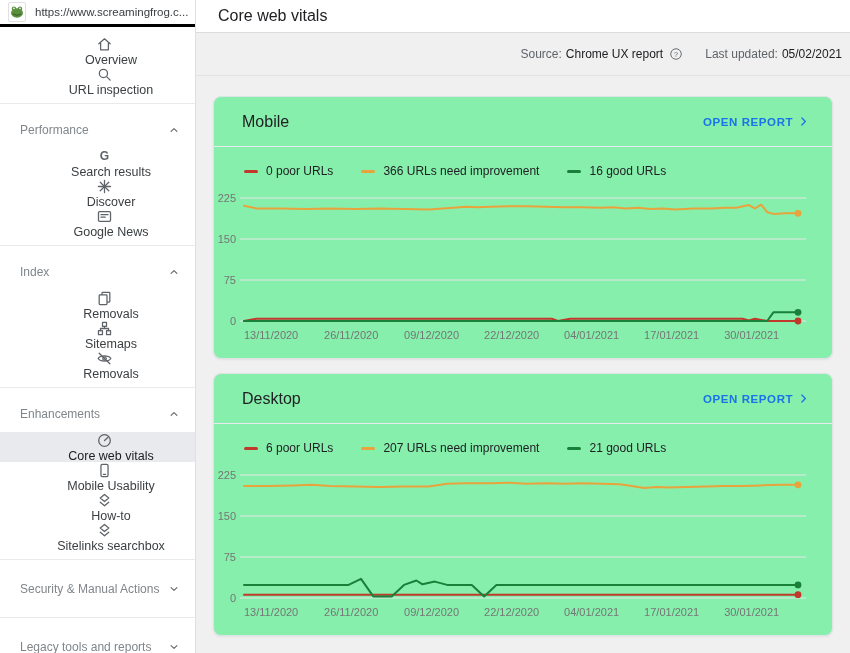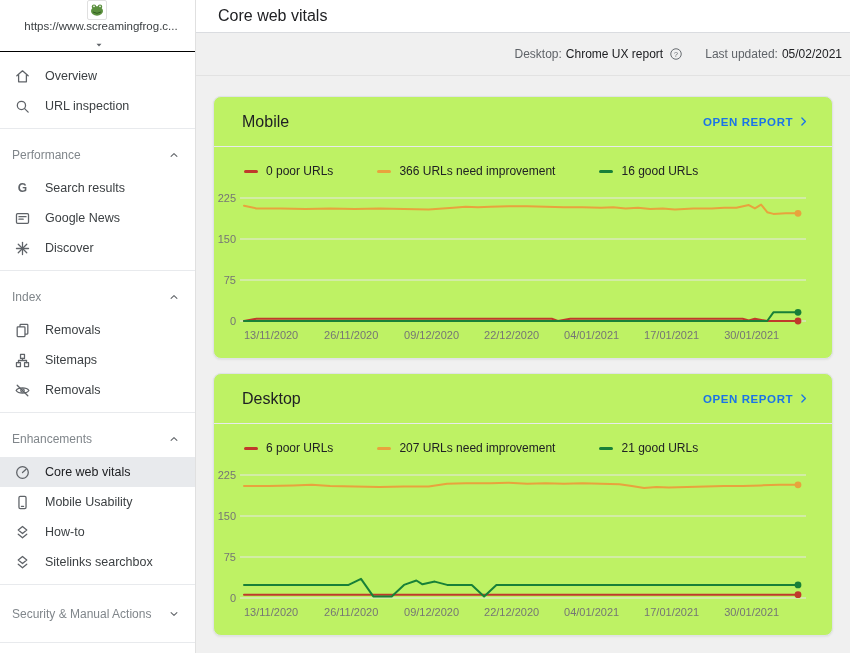--- a/index.html
+++ b/index.html
@@ -2,53 +2,53 @@
 <html><head>
 <meta charset="utf-8">
 <style>
   * { margin:0; padding:0; box-sizing:border-box; }
   html,body { width:850px; height:653px; overflow:hidden; }
   body { font-family:"Liberation Sans", sans-serif; background:#f0f0f0; color:#3c4043; }
   .app { position:relative; width:850px; height:653px; display:flex; }
 
   
   .sidebar { width:196px; min-width:196px; background:#fff; border-right:1px solid #e0e0e0; height:653px; overflow:hidden; }
-  .property { height:52px; display:flex; align-items:center; padding:0 10px 0 8px; border-bottom:1px solid #000000; cursor:pointer;flex-direction:column; }
+  .property { height:27px; display:flex; align-items:center; padding:0 10px 0 8px; border-bottom:3px solid #000000; cursor:pointer; }
   .favicon { width:20px; height:20px; border:1px solid #e0e0e0; border-radius:2px; background:#fff; display:flex; align-items:center; justify-content:center; }
   .prop-url { font-size:11.5px; color:#3c4043; margin-left:9px; white-space:nowrap; flex:1; }
   .property .caret { margin-left:4px; display:flex; }
   .sec-divider { border-top:1px solid #e8eaed; }
   .sec { padding:7px 0 7px 0; }
-  .sec-header { height:37px; display:flex; align-items:center; padding:0 14px 0 12px; font-size:12px; color:#80868b; cursor:pointer; }
+  .sec-header { height:37px; display:flex; align-items:center; padding:0 14px 0 20px; font-size:12px; color:#80868b; cursor:pointer; }
   .sec-header.tall { height:43px; }
   .sec-header .spacer { flex:1; }
-  .item { height:30px; display:flex; align-items:center; padding-left:13px; font-size:12.5px; color:#3c4043; cursor:pointer; }
+  .item { height:30px; display:flex; align-items:center; padding-left:13px; font-size:12.5px; color:#3c4043; cursor:pointer;flex-direction:column; }
   .item .ic { width:18px; height:18px; display:flex; align-items:center; justify-content:center; }
   .item .lbl { margin-left:14px; white-space:nowrap; }
   .item.selected { background:#e8eaed; color:#202124; }
   .pad-top { padding-top:9px; }
 
   
   .main { flex:1; display:flex; flex-direction:column; height:653px; }
   .topbar { height:33px; background:#fff; border-bottom:1px solid #dadce0; display:flex; align-items:center; padding-left:22px; }
   .topbar h1 { font-size:16px; font-weight:400; color:#202124; }
   .subrow { height:43px; display:flex; align-items:center; justify-content:flex-end; padding-right:8px; font-size:12px; color:#5f6368; border-bottom:1px solid #e2e2e2; }
   .subrow .dark { color:#202124; margin-left:4px; }
   .subrow .grp { display:flex; align-items:center; }
   .subrow .q { margin:0 4px 0 6px; display:flex; cursor:pointer; }
   .subrow .gap { width:18px; }
 
   
   .cards { flex:1; overflow:hidden; }
-  .card { width:620px; margin:20px 17px 0 17px; background:#bef264; border:1px solid #e0e3e6; border-radius:8px; box-shadow:0 1px 2px rgba(60,64,67,.08); }
+  .card { width:620px; margin:20px 17px 0 17px; background:#86efac; border:1px solid #e0e3e6; border-radius:8px; box-shadow:0 1px 2px rgba(60,64,67,.08); }
   .card + .card { margin-top:14px; }
   .card-head { height:50px; display:flex; align-items:center; justify-content:space-between; padding:0 22px 0 28px; border-bottom:1px solid #e8eaed; }
   .card-title { font-size:16px; color:#202124; font-weight:400; }
   .open-report { display:flex; align-items:flex-end; font-size:11.5px; font-weight:700; letter-spacing:.6px; color:#1a73e8; cursor:pointer; }
-  .legend { display:flex; align-items:center; gap:44px; padding:17px 0 0 30px; }
+  .legend { display:flex; align-items:center; gap:28px; padding:17px 0 0 30px; }
   .leg-item { display:flex; align-items:center; font-size:12px; color:#202124; }
   .dash { width:14px; height:3px; border-radius:2px; margin-right:8px; }
   .chart-wrap { padding:4px 0 8px 0; }
   svg.chart { display:block; }
   svg text { font-family:"Liberation Sans", sans-serif; }
 </style>
 </head>
 <body>
 
 <div class="app">
@@ -105,40 +105,40 @@
       <span class="ic">
               <svg width="17" height="17" viewBox="0 0 24 24">
                 <text x="12" y="17.5" text-anchor="middle" font-size="17" font-weight="bold" fill="#5f6368">G</text>
               </svg>
             </span>
       <span class="lbl">Search results</span>
           </div>
           <div class="item ">
       <span class="ic">
               <svg width="17" height="17" viewBox="0 0 24 24">
-                <rect x="3.5" y="5" width="17" height="14" rx="1.6" fill="none" stroke="#5f6368" stroke-width="1.8" stroke-linecap="round" stroke-linejoin="round"></rect>
-                <line x1="7" y1="9.5" x2="17" y2="9.5" fill="none" stroke="#5f6368" stroke-width="1.8" stroke-linecap="round" stroke-linejoin="round"></line>
-                <line x1="7" y1="13" x2="13" y2="13" fill="none" stroke="#5f6368" stroke-width="1.8" stroke-linecap="round" stroke-linejoin="round"></line>
-              </svg>
-            </span>
-      <span class="lbl">Google News</span>
-          </div>
-          <div class="item ">
-      <span class="ic">
-              <svg width="17" height="17" viewBox="0 0 24 24">
                 <g fill="none" stroke="#5f6368" stroke-width="1.8" stroke-linecap="round" stroke-linejoin="round">
                   <line x1="12" y1="3.5" x2="12" y2="20.5"></line>
                   <line x1="3.5" y1="12" x2="20.5" y2="12"></line>
                   <line x1="6" y1="6" x2="18" y2="18"></line>
                   <line x1="18" y1="6" x2="6" y2="18"></line>
                 </g>
               </svg>
             </span>
       <span class="lbl">Discover</span>
           </div>
+          <div class="item ">
+      <span class="ic">
+              <svg width="17" height="17" viewBox="0 0 24 24">
+                <rect x="3.5" y="5" width="17" height="14" rx="1.6" fill="none" stroke="#5f6368" stroke-width="1.8" stroke-linecap="round" stroke-linejoin="round"></rect>
+                <line x1="7" y1="9.5" x2="17" y2="9.5" fill="none" stroke="#5f6368" stroke-width="1.8" stroke-linecap="round" stroke-linejoin="round"></line>
+                <line x1="7" y1="13" x2="13" y2="13" fill="none" stroke="#5f6368" stroke-width="1.8" stroke-linecap="round" stroke-linejoin="round"></line>
+              </svg>
+            </span>
+      <span class="lbl">Google News</span>
+          </div>
         </div>
         <div class="sec-divider"></div>
         <div class="sec ">
           <div class="sec-header ">
       <span>Index</span>
             <span class="spacer"></span>
             <svg width="14" height="14" viewBox="0 0 24 24">
               <polyline points="7,14.5 12,9.5 17,14.5" fill="none" stroke="#5f6368" stroke-width="1.8" stroke-linecap="round" stroke-linejoin="round"></polyline>
             </svg>
           </div>
@@ -248,21 +248,21 @@
       </nav>
   </aside>
 
   <main class="main">
     <header class="topbar">
       <h1>Core web vitals</h1>
     </header>
 
     <div class="subrow">
       <span class="grp">
-        <span>Desktop:</span>
+        <span>Source:</span>
         <span class="dark">Chrome UX report</span>
         <span class="q">
           <svg width="14" height="14" viewBox="0 0 24 24">
             <circle cx="12" cy="12" r="9" fill="none" stroke="#5f6368" stroke-width="1.6"></circle>
             <text x="12" y="16.5" text-anchor="middle" font-size="12" fill="#5f6368">?</text>
           </svg>
         </span>
       </span>
       <span class="gap"></span>
       <span class="grp">

